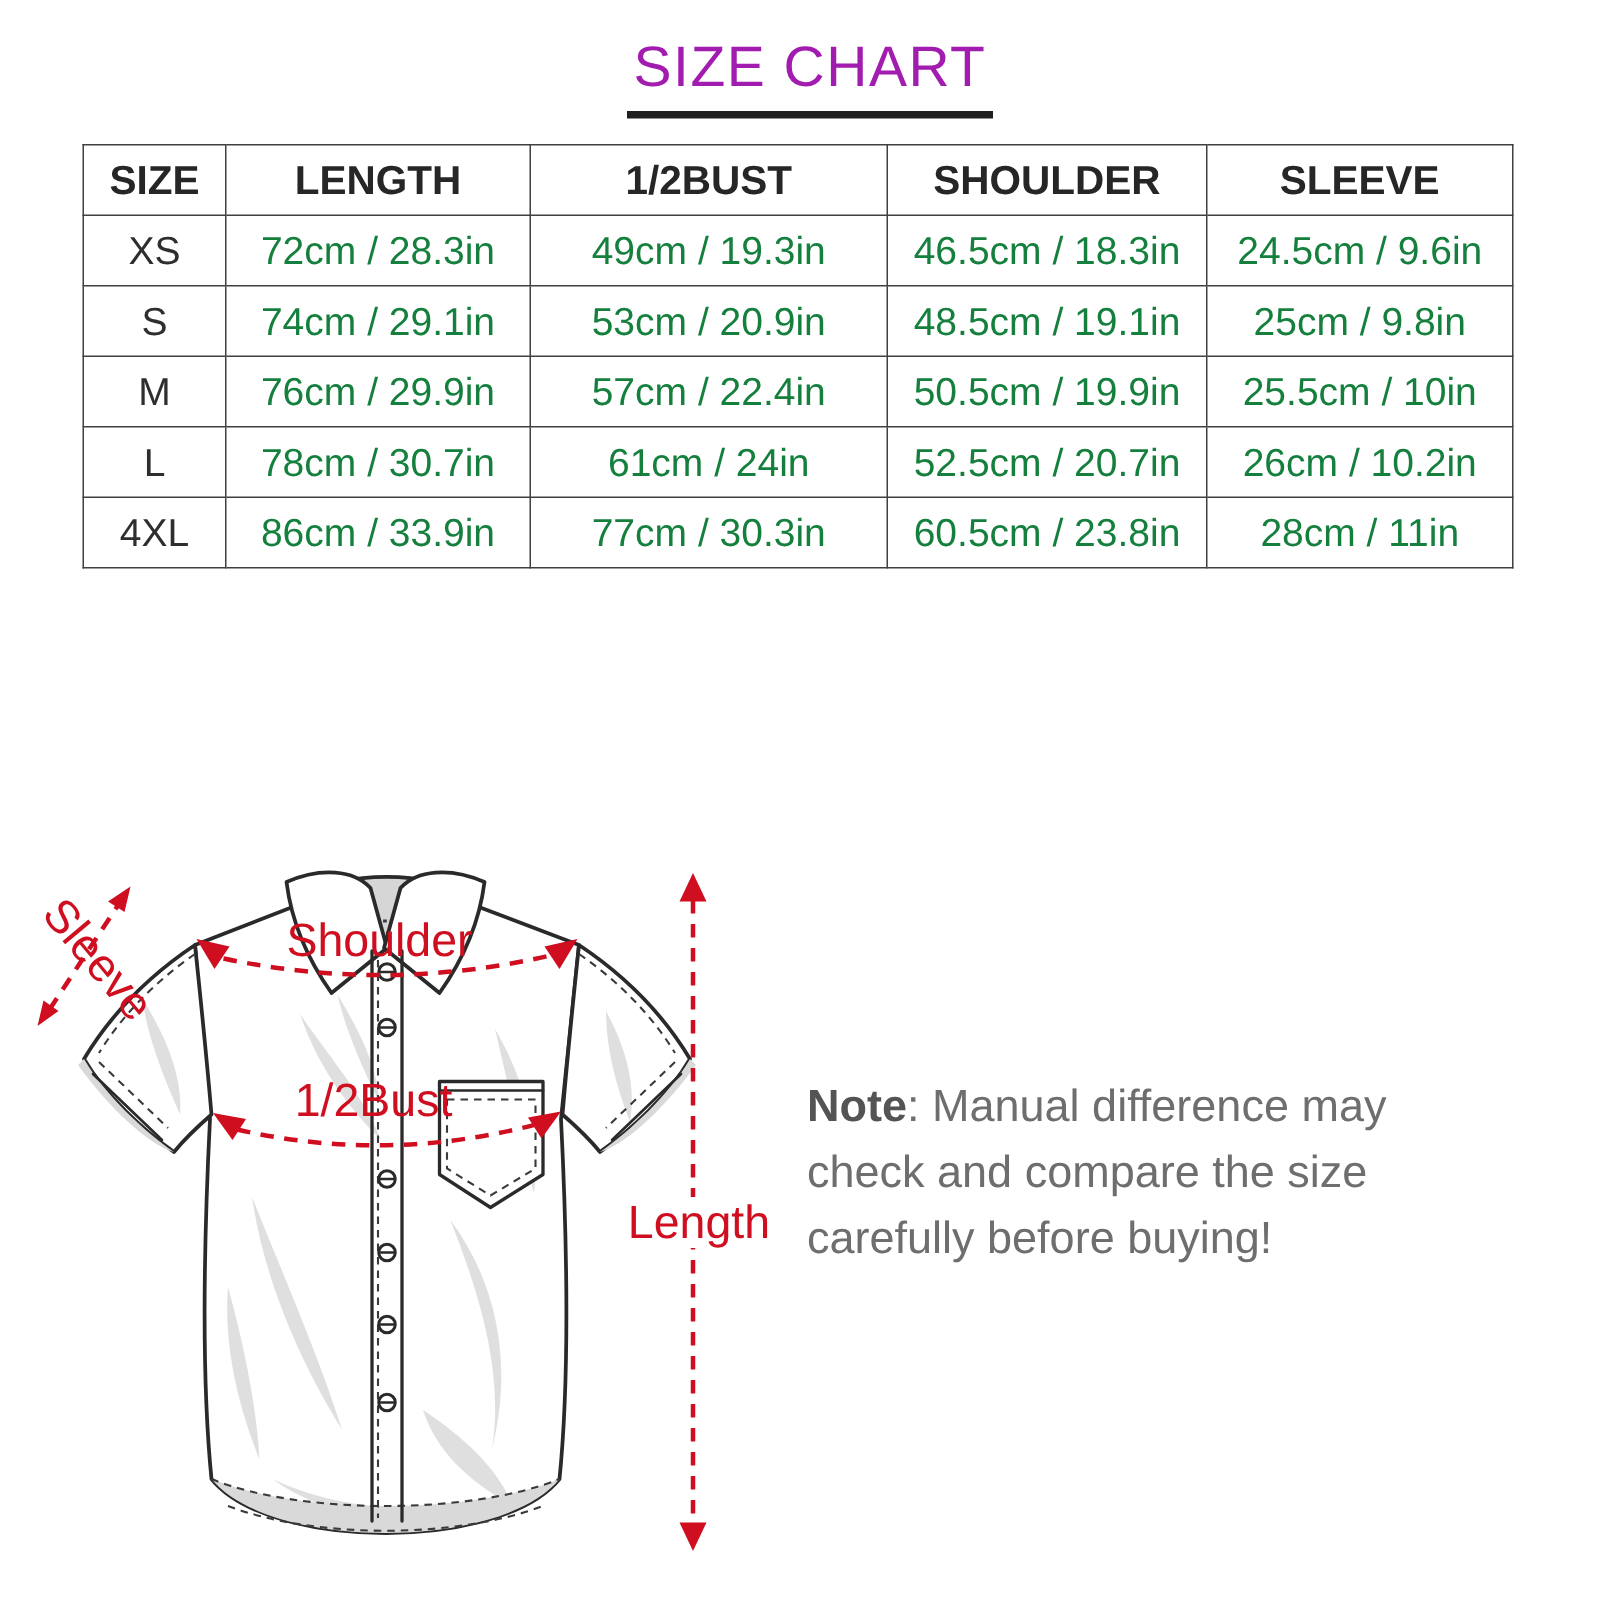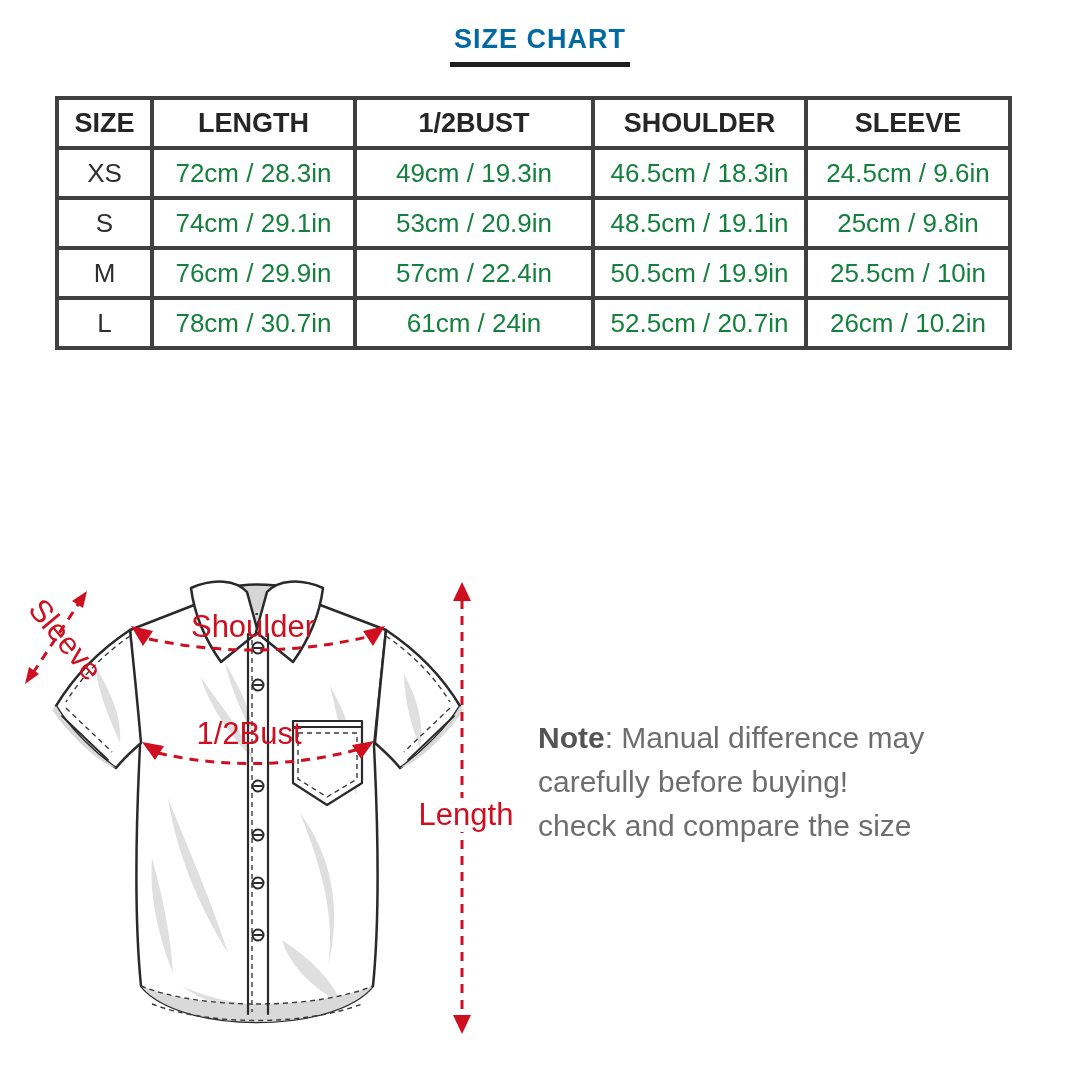--- a/index.html
+++ b/index.html
@@ -3,30 +3,30 @@
 <meta charset="utf-8">
 <style>
   html,body{margin:0;padding:0;}
   body{
     width:1080px;height:1080px;position:relative;background:#ffffff;
     font-family:"Liberation Sans", sans-serif;overflow:hidden;
   }
   
   .title-wrap{position:absolute;top:24px;left:0;width:1080px;text-align:center;}
   .title{
-    display:inline-block;font-size:27px;font-weight:bold;color:#0369a1;
+    display:inline-block;font-size:38px;font-weight:normal;color:#a21caf;
     letter-spacing:1px;border-bottom:5px solid #1f1f1f;padding:0 4px 7px 4px;
   }
   
   table.size-table{
     position:absolute;left:55px;top:96px;width:953px;
     border-collapse:collapse;table-layout:fixed;background:#fff;
   }
   .size-table th,.size-table td{
-    border:4px solid #404040;text-align:center;vertical-align:middle;
+    border:1px solid #404040;text-align:center;vertical-align:middle;
     height:46px;padding:0;white-space:nowrap;overflow:hidden;
   }
   .size-table th{font-size:27px;font-weight:bold;color:#262626;}
   .size-table td{font-size:26px;color:#15803d;}
   .size-table td.size-col{font-weight:normal;color:#2e2e2e;}
   
   .note{
     position:absolute;left:538px;top:716px;width:480px;
     font-size:30px;line-height:44px;color:#6e6e6e;
   }
@@ -87,20 +87,27 @@
       <td>50.5cm / 19.9in</td>
       <td>25.5cm / 10in</td>
     </tr>
     <tr>
       <td class="size-col">L</td>
       <td>78cm / 30.7in</td>
       <td>61cm / 24in</td>
       <td>52.5cm / 20.7in</td>
       <td>26cm / 10.2in</td>
     </tr>
+    <tr>
+      <td class="size-col">4XL</td>
+      <td>86cm / 33.9in</td>
+      <td>77cm / 30.3in</td>
+      <td>60.5cm / 23.8in</td>
+      <td>28cm / 11in</td>
+    </tr>
   </tbody>
 </table>
 
 <svg class="diagram" width="520" height="522" viewBox="0 0 520 522" xmlns="http://www.w3.org/2000/svg">
 
   <g>
     <path class="outline" d="M 130 72 L 207 42 Q 257 30 307 42 L 386 72
              C 382 110 378 150 374 188
              C 378 268 380 358 373 428
              C 334 476 180 476 141 428
@@ -204,15 +211,15 @@
     <text class="red-label" transform="translate(27,52) rotate(50)" font-size="27" stroke="none">Sleeve</text>
     <text class="red-label" x="253" y="79" text-anchor="middle" stroke="none">Shoulder</text>
     <text class="red-label" x="249" y="186" text-anchor="middle" stroke="none">1/2Bust</text>
     <rect x="420" y="240" width="92" height="34" fill="#ffffff" stroke="none"></rect>
     <text class="red-label" x="466" y="267" text-anchor="middle" stroke="none">Length</text>
   </g>
 </svg>
 
 <div class="note">
   <div><b>Note</b><span>: Manual difference may</span></div>
+  <div>check and compare the size</div>
   <div>carefully before buying!</div>
-  <div>check and compare the size</div>
 </div>
 
 </body></html>

